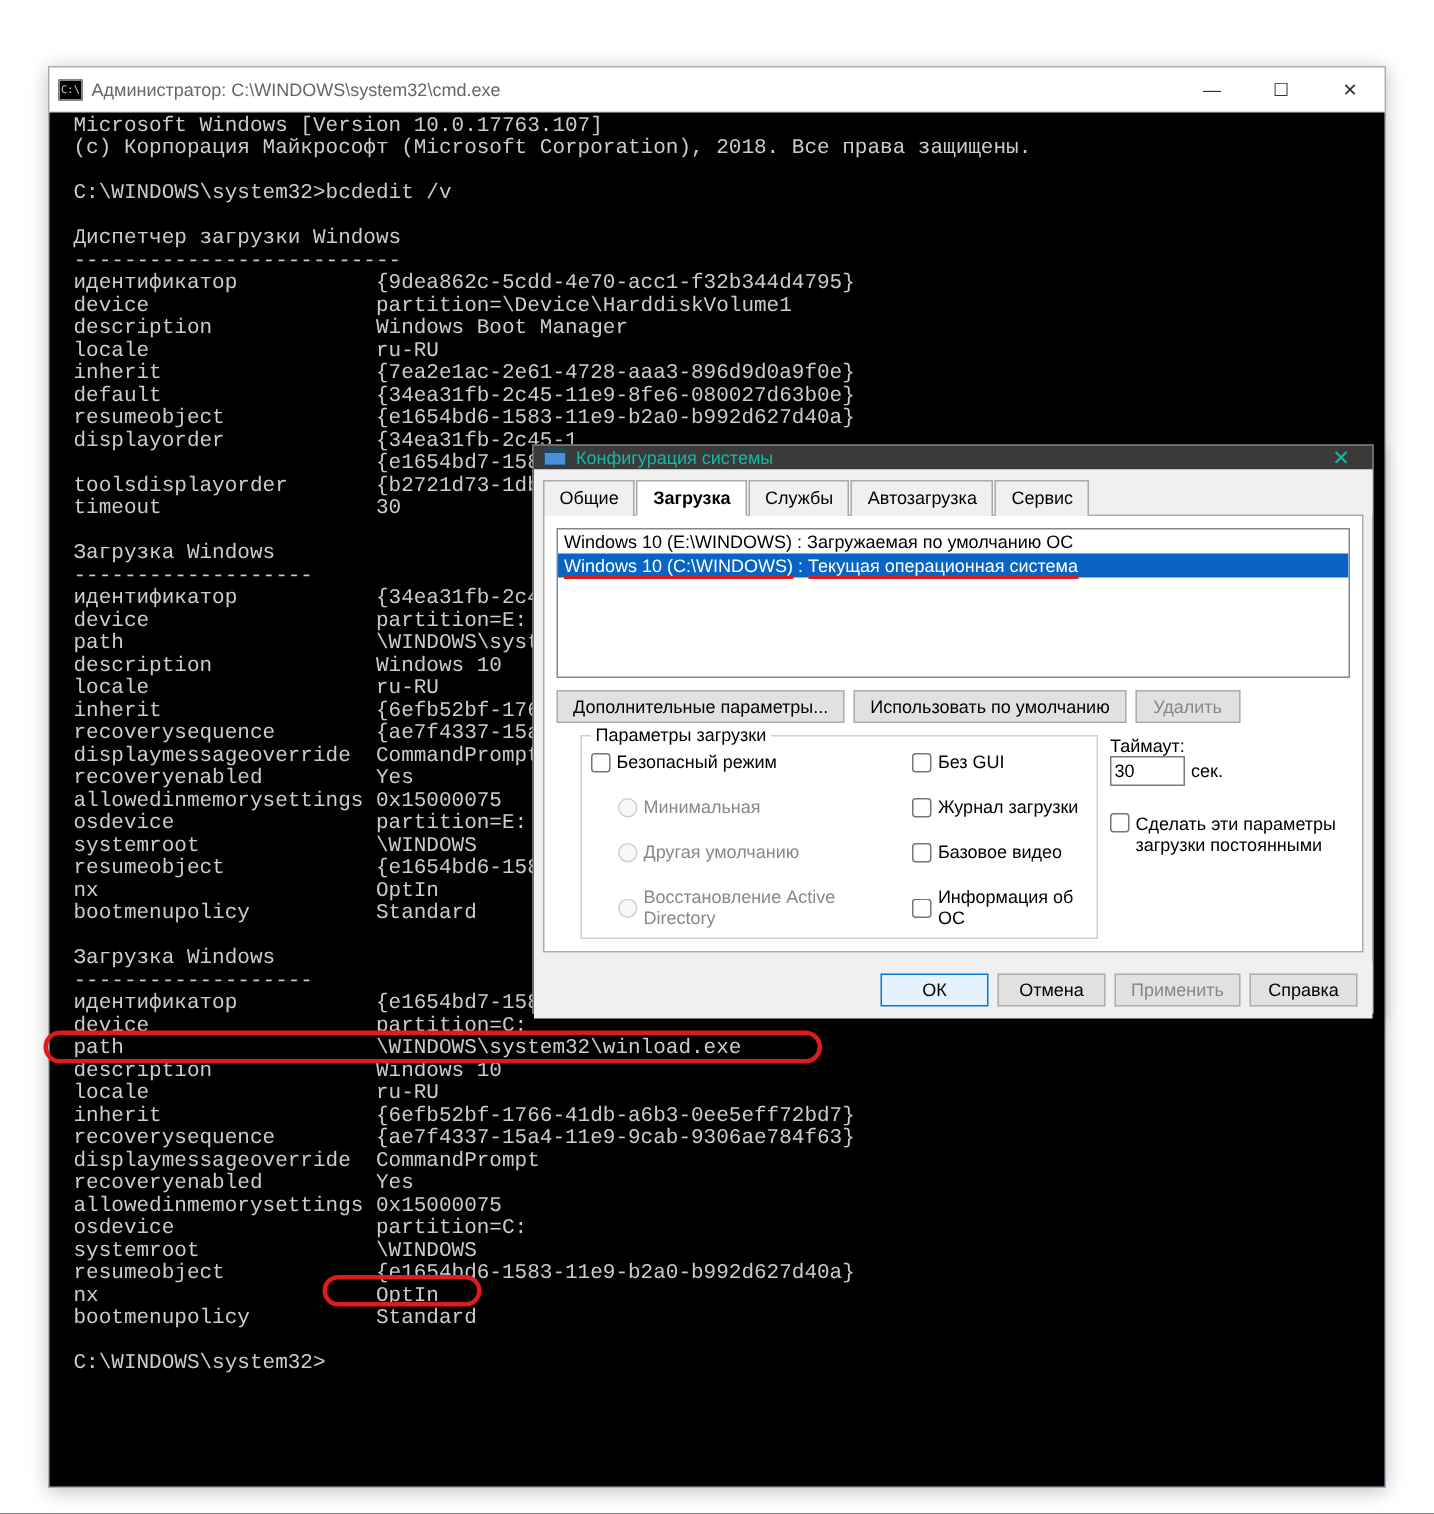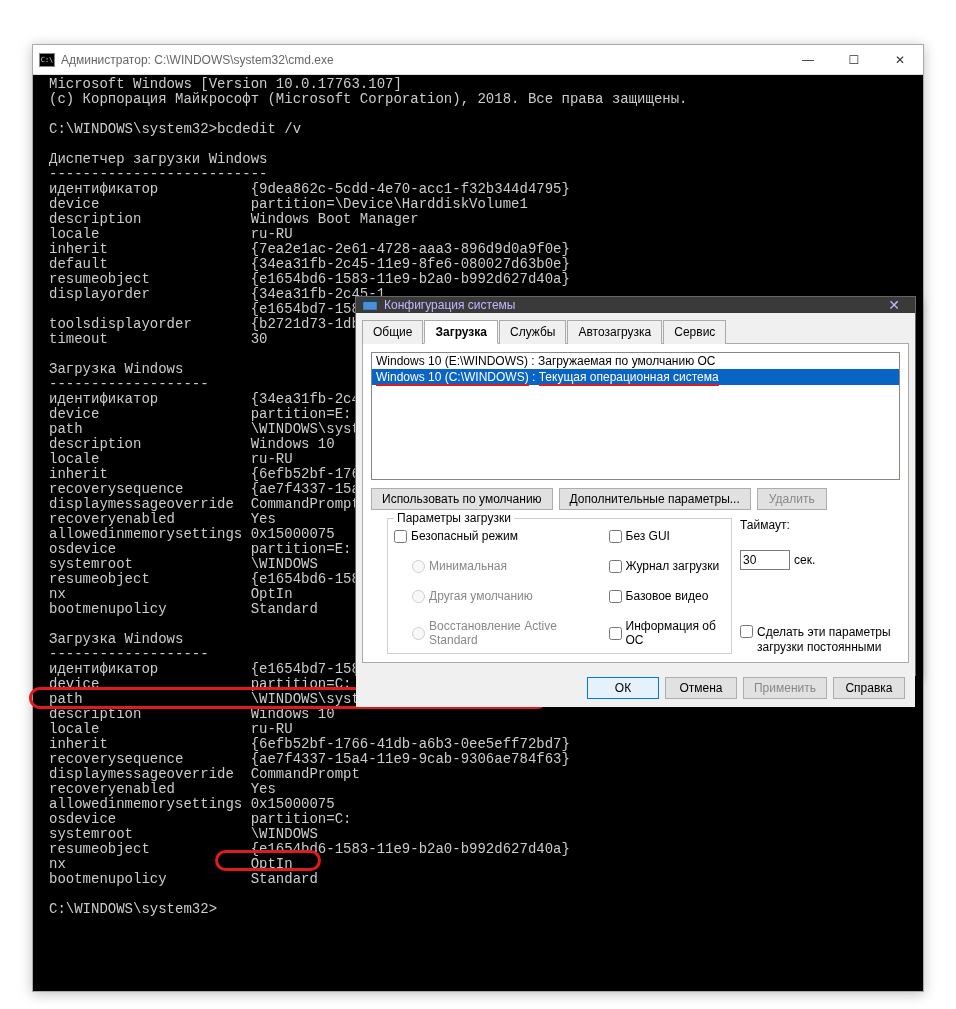--- a/index.html
+++ b/index.html
@@ -17,46 +17,46 @@
 
   
   .ann-box { position: absolute; border: 3px solid #e01b1b; border-radius: 12px; pointer-events: none; }
   .ann-box.b1 { left: 29px; top: 687px; width: 519px; height: 22px; }
   .ann-box.b2 { left: 215px; top: 850px; width: 106px; height: 21px; }
   .ann-arrow { position: absolute; pointer-events: none; }
   .ann-label { position: absolute; color: #e01b1b; font-weight: 700; font-size: 24px; font-family: Arial, sans-serif; text-shadow: 1px 1px 0 #fff, -1px -1px 0 #fff, 1px -1px 0 #fff, -1px 1px 0 #fff; }
 
   
   .msconfig { position: absolute; left: 355px; top: 296px; width: 561px; height: 380px; background: #f0f0f0; border: 1px solid #666; box-shadow: 4px 4px 10px rgba(0,0,0,0.4); display: flex; flex-direction: column; }
-  .ms-titlebar { height: 36px; background: #3a3a3a; color: #c4b5fd; display: flex; align-items: center; padding-left: 6px; font-size: 12px; }
+  .ms-titlebar { height: 36px; background: #3a3a3a; color: #14b8a6; display: flex; align-items: center; padding-left: 6px; font-size: 12px; }
   .ms-ticon { width: 16px; height: 16px; margin-right: 6px; }
   .ms-close { width: 42px; height: 100%; display: flex; align-items: center; justify-content: center; font-size: 14px; }
 
   .ms-tabs { display: flex; padding: 6px 6px 0 6px; background: #f0f0f0; }
   .ms-tab { padding: 4px 10px; background: #f0f0f0; border: 1px solid #aaa; border-bottom: none; margin-right: 1px; position: relative; top: 1px; font-size: 12px; }
   .ms-tab.active { background: #fff; border-bottom: 1px solid #fff; z-index: 2; font-weight: bold; }
   .ms-panel { flex: 1; background: #fff; margin: 0 6px 6px 6px; border: 1px solid #aaa; padding: 8px; display: flex; flex-direction: column; }
 
-  .ms-list { border: 1px solid #828790; height: 128px; background: #fff; overflow: hidden; }
+  .ms-list { border: 1px solid #828790; height: 100px; background: #fff; overflow: hidden; }
   .ms-list-row { padding: 1px 4px; font-size: 12px; white-space: nowrap; }
   .ms-list-row.sel { background: #0a64c4; color: #fff; }
   .underline-ann { border-bottom: 2px solid #e01b1b; }
 
   .ms-row-btns { display: flex; gap: 6px; margin: 8px 0; }
   .ms-btn { background: #e1e1e1; border: 1px solid #adadad; padding: 3px 10px; font-size: 12px; min-width: 70px; text-align: center; }
   .ms-btn:disabled, .ms-btn.disabled { color: #888; }
 
   .ms-lower { display: flex; gap: 8px; flex: 1; padding-left: 16px; }
   .ms-group { border: 1px solid #d0d0d0; padding: 6px; flex: 1; position: relative; }
   .ms-group-title { position: absolute; top: -8px; left: 6px; background: #fff; padding: 0 3px; font-size: 12px; }
   .ms-col { display: flex; flex-direction: column; gap: 16px; padding-top: 4px; font-size: 12px; }
   .ms-chk { display: flex; align-items: center; gap: 4px; }
   .ms-chk input { width: 13px; height: 13px; }
   .ms-radio { display: flex; align-items: center; gap: 4px; padding-left: 18px; color: #888; }
-  .ms-side { width: 160px; display: flex; flex-direction: column; gap: 0; justify-content: space-between; }
+  .ms-side { width: 160px; display: flex; flex-direction: column; gap: 0; }
   .ms-side label { font-size: 12px; }
   .ms-timeout { display: flex; align-items: center; gap: 4px; }
   .ms-timeout input { width: 50px; border: 1px solid #7a7a7a; padding: 2px; font-size: 12px; }
 
   .ms-footer { display: flex; justify-content: flex-end; gap: 6px; padding: 8px 10px; background: #f0f0f0; }
   .ms-footer .ms-btn { min-width: 72px; }
   .ms-footer .ms-btn.default { border: 1px solid #0078d7; background: #e5f1fb; }
 </style>
 </head>
 <body>
@@ -161,22 +161,22 @@
 
   <div class="ms-panel">
     <div class="ms-list">
       <div class="ms-list-row">Windows 10 (E:\WINDOWS) : Загружаемая по умолчанию ОС</div>
       <div class="ms-list-row sel">
         <span class="underline-ann">Windows 10 (C:\WINDOWS)</span><span> : </span><span class="underline-ann">Текущая операционная система</span>
       </div>
     </div>
 
     <div class="ms-row-btns">
+      <button class="ms-btn">Дополнительные параметры...</button>
       <button class="ms-btn">Использовать по умолчанию</button>
-      <button class="ms-btn">Дополнительные параметры...</button>
       <button class="ms-btn disabled">Удалить</button>
     </div>
 
     <div class="ms-lower">
       <div class="ms-group" style="flex:2">
         <div class="ms-group-title">Параметры загрузки</div>
         <div style="display:flex; gap:20px;">
           <div class="ms-col">
             <label class="ms-chk">
                 <input type="checkbox" style="">
@@ -185,21 +185,21 @@
             <label class="ms-radio">
                 <input type="radio" disabled="" style="">
                 <span>Минимальная</span>
               </label>
             <label class="ms-radio">
                 <input type="radio" disabled="" style="">
                 <span>Другая умолчанию</span>
               </label>
             <label class="ms-radio">
                 <input type="radio" disabled="" style="">
-                <span>Восстановление Active Standard</span>
+                <span>Восстановление Active Directory</span>
               </label>
           </div>
           <div class="ms-col">
             <label class="ms-chk">
                 <input type="checkbox" style="">
                 <span>Без GUI</span>
               </label>
             <label class="ms-chk">
                 <input type="checkbox" style="">
                 <span>Журнал загрузки</span>

